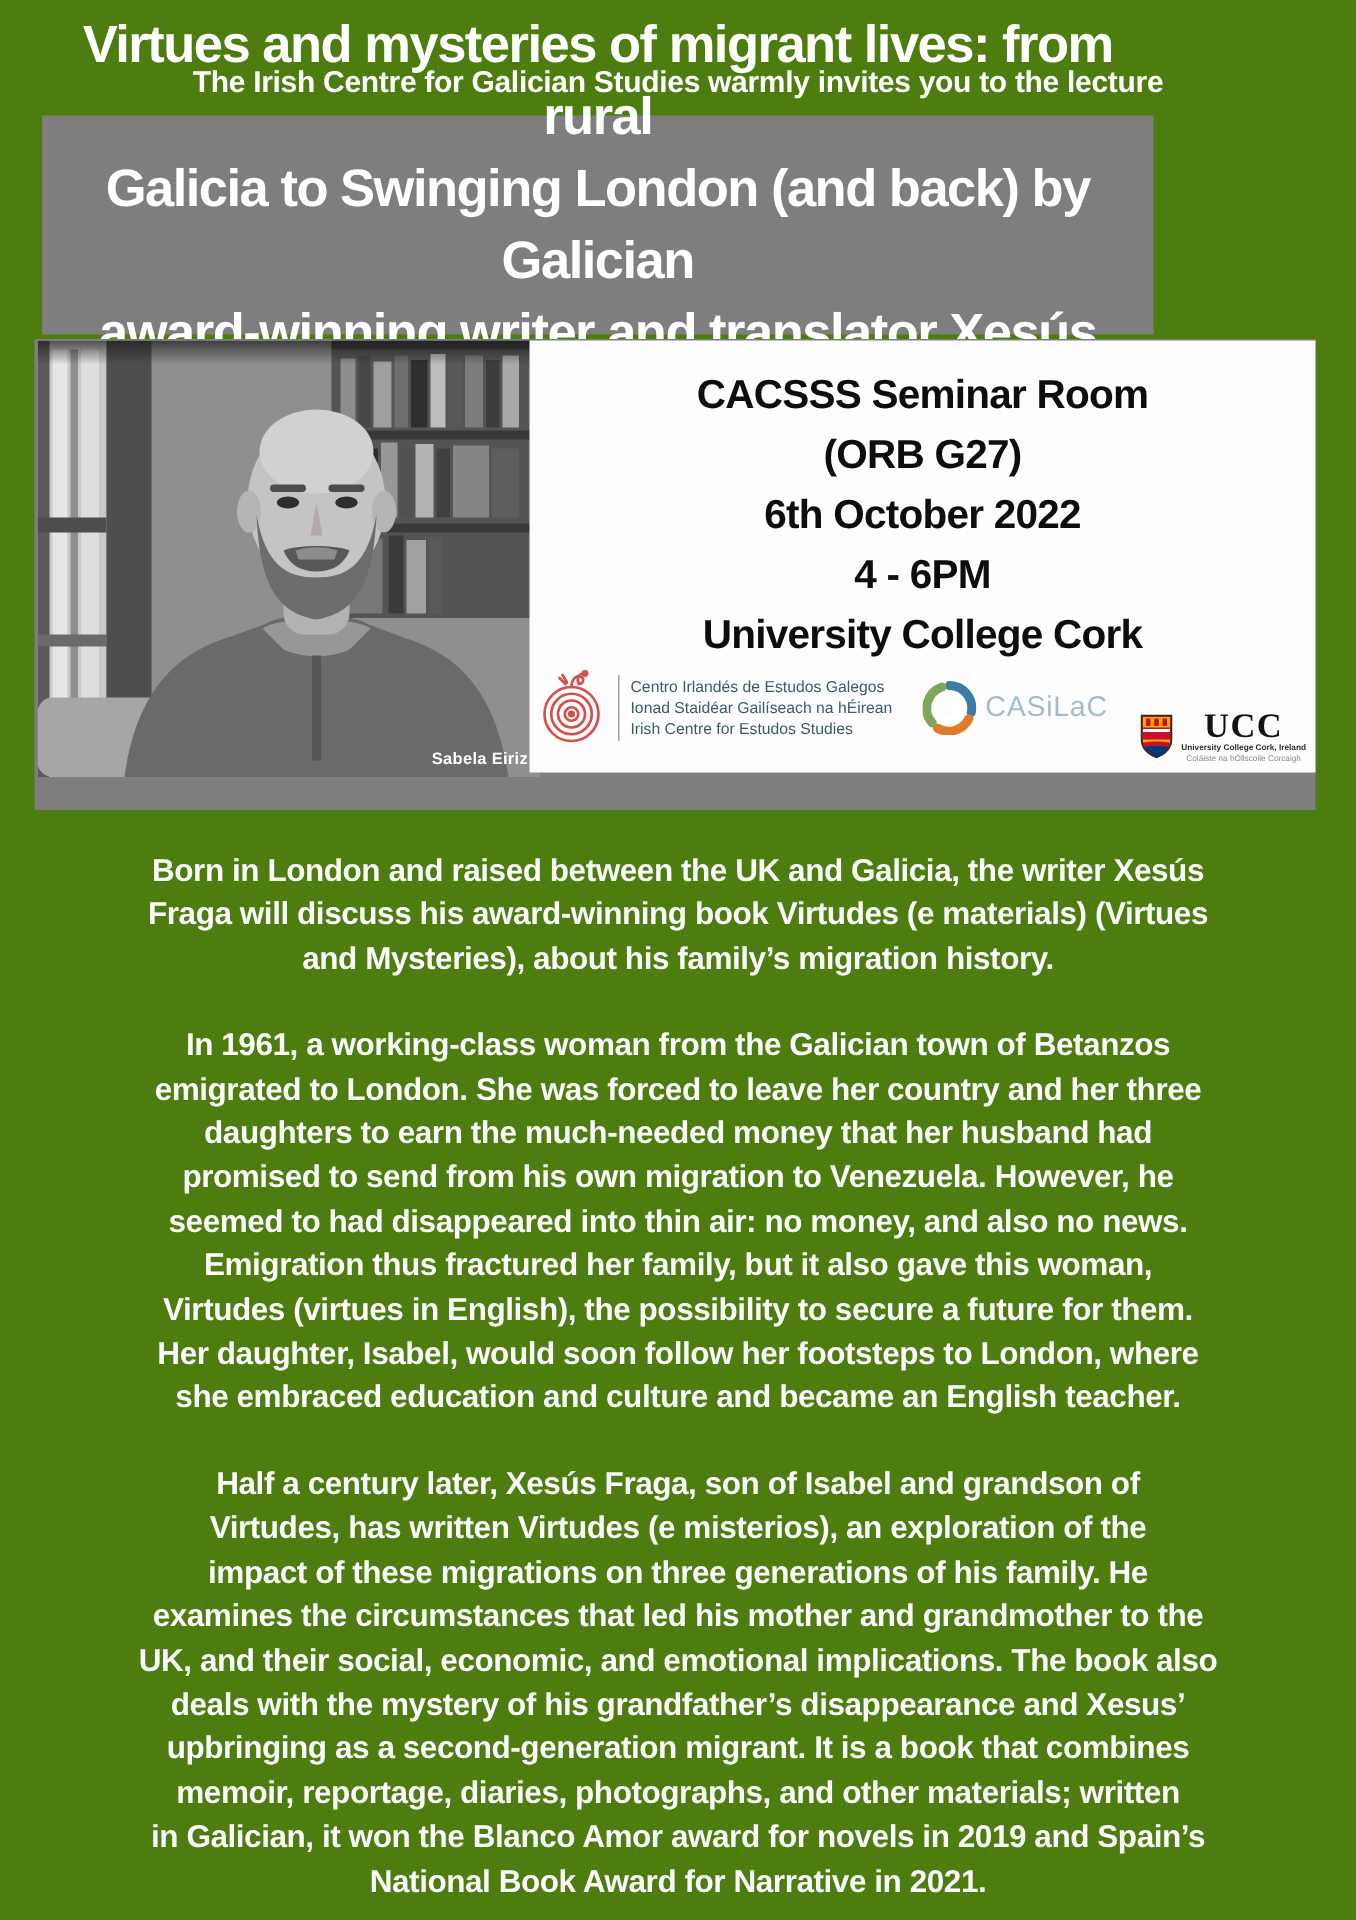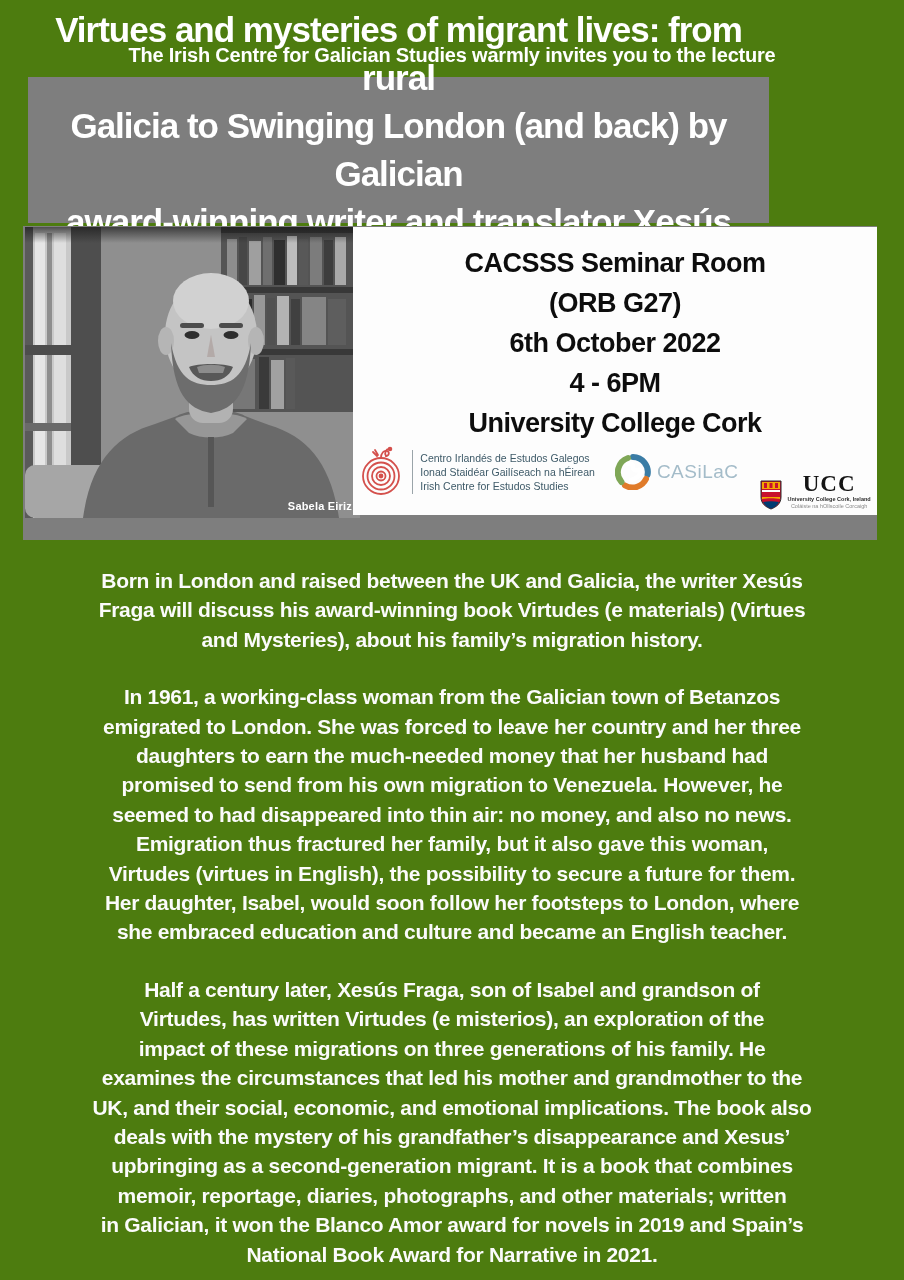--- a/index.html
+++ b/index.html
@@ -45,21 +45,21 @@
     position:absolute; left:0; right:0; bottom:12px; height:62px;
     display:flex; align-items:center; justify-content:center; gap:20px;
   }
   .logo-galician { display:flex; align-items:center; gap:7px; }
   .logo-divider { width:1px; height:44px; background:#9aa4a9; }
   .galician-text { color:#3e5a68; font-size:10.5px; line-height:14px; white-space:nowrap; }
 
   .logo-casilac { display:flex; align-items:center; gap:6px; }
   .casilac-label { color:#a4bcc9; font-size:19px; letter-spacing:0.5px; }
 
-  .logo-ucc { display:flex; align-items:flex-end; gap:5px;margin-top:37px; }
+  .logo-ucc { display:flex; align-items:center; gap:5px;margin-top:37px; }
   .ucc-textcol { display:flex; flex-direction:column; align-items:center; }
   .ucc-label { font-family:"Liberation Serif", serif; font-weight:700; font-size:23px; color:#141414; line-height:24px; letter-spacing:1px; }
   .ucc-sub1 { font-size:5.5px; font-weight:700; color:#2b2b2b; line-height:7px; white-space:nowrap; }
   .ucc-sub2 { font-size:5.5px; color:#8a8a8a; line-height:7px; white-space:nowrap; }
 
   
   .body-copy { position:absolute; top:566px; left:0; right:0; text-align:center; }
   .body-copy p {
     color:#fbfbfb; font-size:21px; font-weight:800; line-height:29.4px;
     letter-spacing:-0.3px; white-space:pre-line; margin-bottom:28px;

